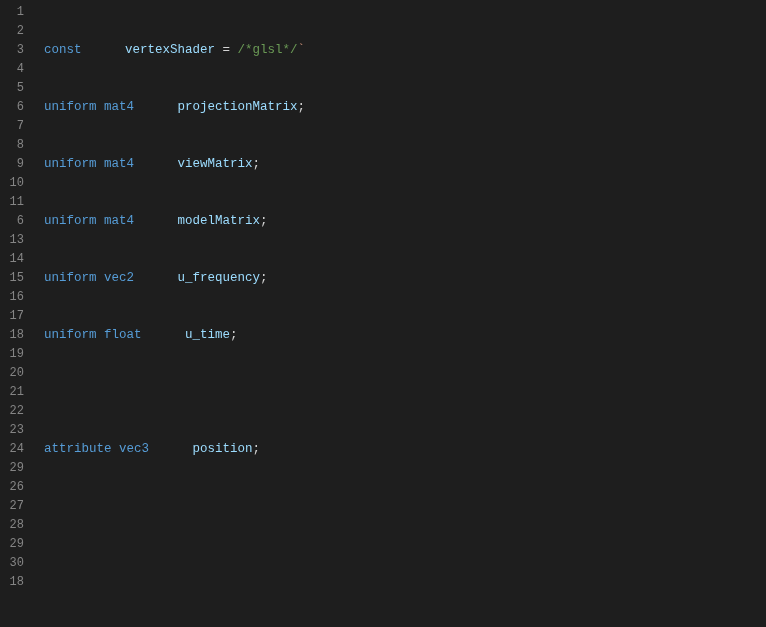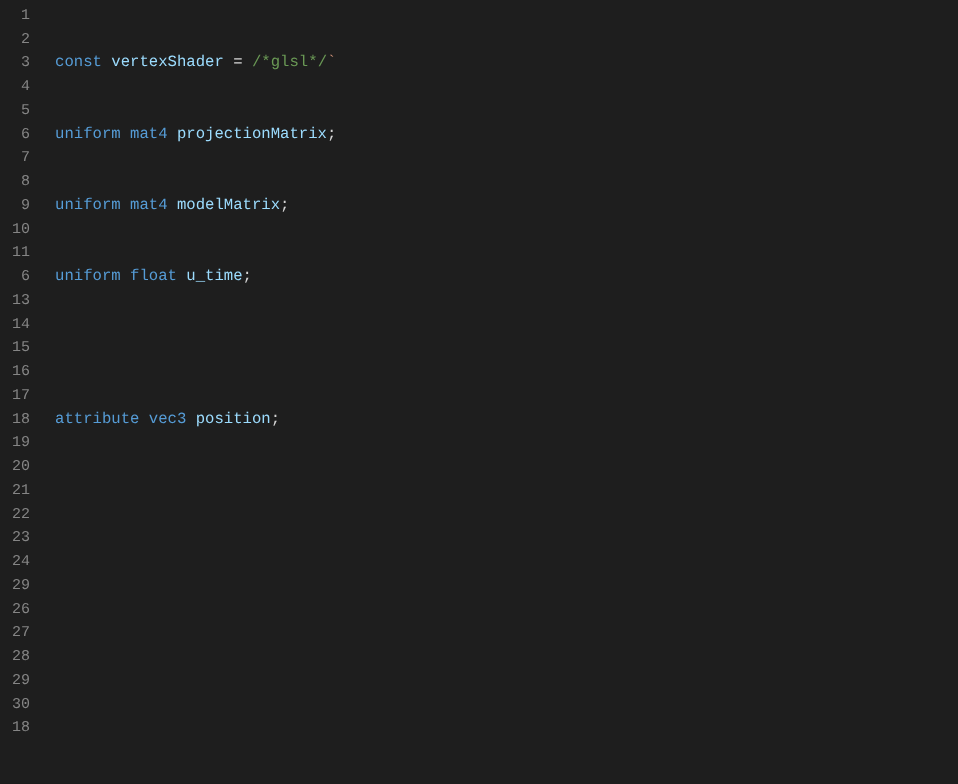--- a/index.html
+++ b/index.html
@@ -29,21 +29,21 @@
   .gutter .ln { height: 19px; }
   .gutter .ln.active { color: #c6c6c6; margin-top: 48px; }
   .code {
     flex: 1;
     padding: 3px 0 0 8px;
     white-space: pre;
   }
   .line { height: 19px; }
   .tok-kw    { color: #569cd6; }     
   .tok-type  { color: #569cd6; text-align: right; }     
-  .tok-var   { color: #9cdcfe; }
+  .tok-var   { color: #9cdcfe; margin-left: 36px; }
   .tok-comm  { color: #6a9955; }
   .tok-str   { color: #ce9178; }
   .tok-punct { color: #d4d4d4; }
   .tok-op    { color: #d4d4d4; }
 </style>
 </head>
 <body>
 
 <div class="editor">
   <div class="gutter">
@@ -77,21 +77,23 @@
     <div class="ln">28</div>
     <div class="ln">29</div>
     <div class="ln">30</div>
     <div class="ln">18</div>
     <div class="ln active">32</div>
   </div>
 
   <div class="code">
     <div class="line"><span class="tok-kw">const</span> <span class="tok-var">vertexShader</span> <span class="tok-op">=</span> <span class="tok-comm">/*glsl*/</span><span class="tok-str">`</span></div>
     <div class="line"><span class="tok-kw">uniform</span> <span class="tok-type">mat4</span> <span class="tok-var">projectionMatrix</span><span class="tok-punct">;</span></div>
+    <div class="line"><span class="tok-kw">uniform</span> <span class="tok-type">mat4</span> <span class="tok-var">viewMatrix</span><span class="tok-punct">;</span></div>
     <div class="line"><span class="tok-kw">uniform</span> <span class="tok-type">mat4</span> <span class="tok-var">modelMatrix</span><span class="tok-punct">;</span></div>
+    <div class="line"><span class="tok-kw">uniform</span> <span class="tok-type">vec2</span> <span class="tok-var">u_frequency</span><span class="tok-punct">;</span></div>
     <div class="line"><span class="tok-kw">uniform</span> <span class="tok-type">float</span> <span class="tok-var">u_time</span><span class="tok-punct">;</span></div>
     <div class="line"></div>
     <div class="line"><span class="tok-kw">attribute</span> <span class="tok-type">vec3</span> <span class="tok-var">position</span><span class="tok-punct">;</span></div>
     <div class="line"></div>
     
     
     
     
     
     

